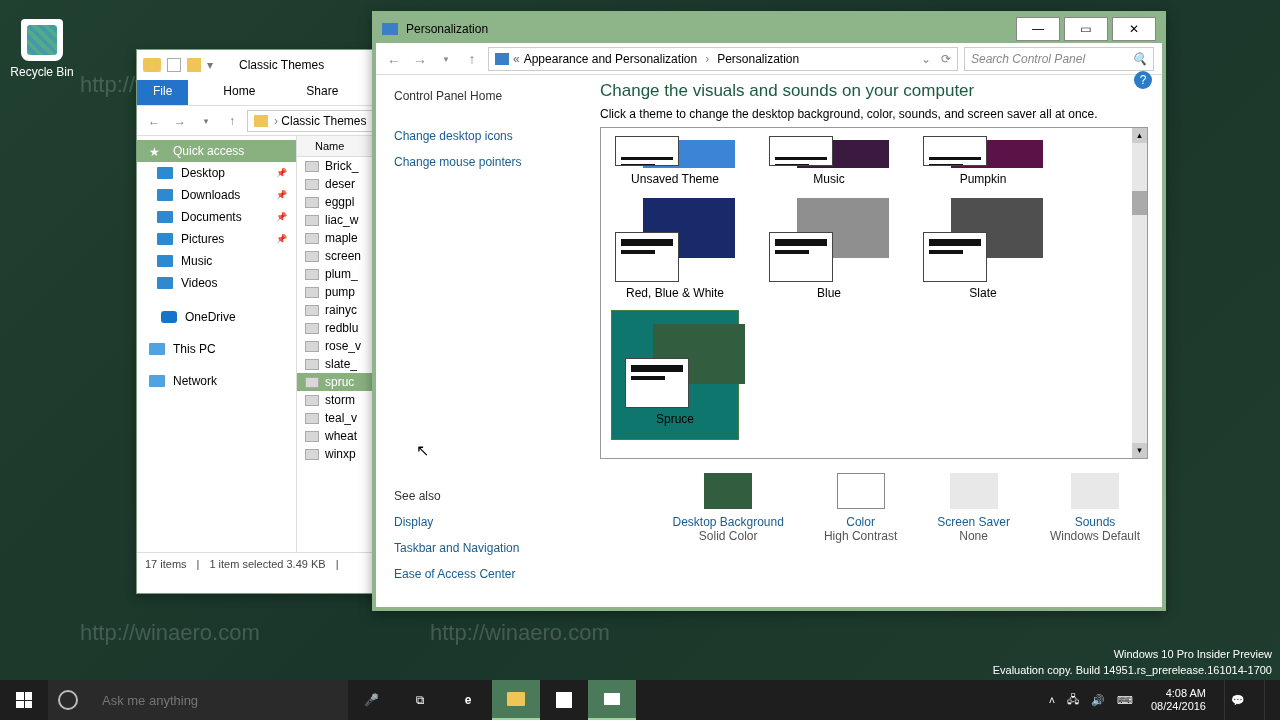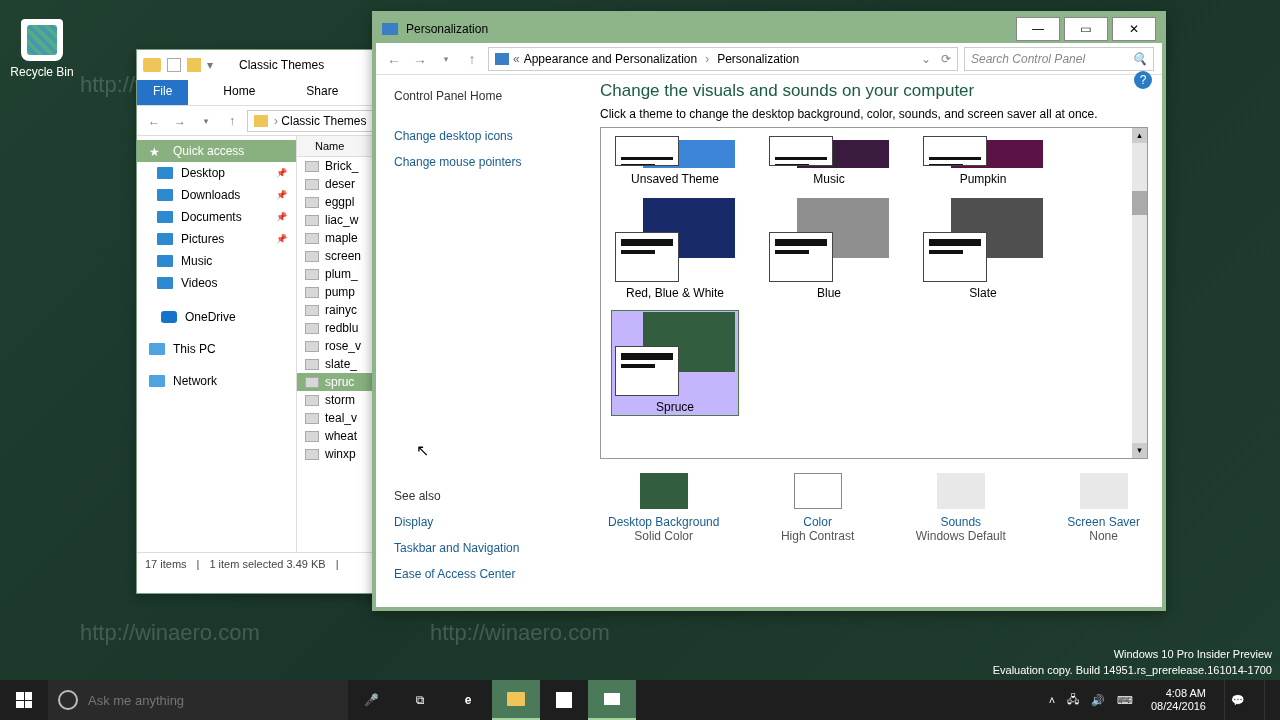--- a/index.html
+++ b/index.html
@@ -69,40 +69,40 @@
 .cp-main { flex: 1; padding: 6px 14px; position: relative; }
 .cp-main h2 { color: #1a5c3e; font-weight: normal; font-size: 17px; margin-bottom: 6px; }
 .cp-main .sub { font-size: 12px; margin-bottom: 6px; }
 .help-icon { position: absolute; right: 10px; top: -4px; width: 18px; height: 18px; background: #2a7cc7; border-radius: 50%; color: #fff; font-size: 12px; text-align: center; line-height: 18px; }
 .theme-grid { border: 1px solid #999; height: 332px; display: flex; position: relative; }
 .theme-scroll { flex: 1; padding: 2px 10px; display: flex; flex-wrap: wrap; align-content: flex-start; gap: 8px 26px; overflow: hidden; }
 .scrollbar { width: 15px; background: #e7e7e7; display: flex; flex-direction: column; }
 .scrollbar .sbtn { height: 15px; background: #ccc; text-align: center; font-size: 9px; line-height: 15px; }
 .scrollbar .thumb { margin-top: 48px; height: 24px; background: #aaa; }
 .theme { width: 128px; text-align: center; padding: 2px; }
-.theme.sel { background: #c4b5fd; border: 1px solid #4b7a45; padding: 1px; }
+.theme.sel { background: #0f766e; border: 1px solid #4b7a45; padding: 13px; }
 .thumb-box { width: 120px; height: 84px; margin: 0 auto; position: relative; }
 .bg { position: absolute; top: 0; right: 0; width: 92px; height: 60px; }
 .fg { position: absolute; bottom: 0; left: 0; width: 64px; height: 50px; background: #fff; border: 1px solid #444;
   display: flex; flex-direction: column; gap: 4px; padding: 6px 5px; }
 .fg .bar { height: 7px; background: #111; } .fg .bar2 { height: 4px; width: 66%; background: #111; }
 .theme.halfcut .thumb-box { height: 36px; overflow: hidden; }
 .theme.halfcut .bg { height: 28px; top: auto; bottom:0; }
 .theme.halfcut .fg { height: 30px; bottom: auto; top: 4px; padding: 20px 5px 0; }
 .tname { font-size: 12px; margin-top: 4px; }
-.bottom-row { display: flex; gap: 40px; padding: 14px 8px; justify-content: space-between; }
+.bottom-row { display: flex; gap: 40px; padding: 14px 8px; justify-content: flex-end; }
 .setting { text-align: center; font-size: 12px; color: #1a5c8f; }
 .setting .sval { color: #555; }
 .setting .sicon { width: 48px; height: 36px; margin: 0 auto 6px; background: #ddd; position: relative; }
 
 
 .taskbar { position: absolute; bottom: 0; left: 0; right: 0; height: 40px; background: #1e1e1e; display: flex; align-items: stretch; }
 .tb-btn { width: 48px; display: flex; align-items: center; justify-content: center; color: #fff; }
 .tb-btn.active { background: #4a7a5a; border-bottom: 2px solid #a2d39a; }
-.tb-search { flex: 0 0 300px; display: flex; align-items: center; background: #2a2a2a; color: #bbb; padding: 0 10px; gap: 10px;}
+.tb-search { flex: 0 0 300px; display: flex; align-items: center; background: #2a2a2a; color: #bbb; padding: 0 10px; gap: 24px;}
 .tb-search input { background: transparent; border: none; color: #bbb; font-size: 13px; flex: 1; outline: none; }
 .cortana { width: 20px; height: 20px; border: 2px solid #bbb; border-radius: 50%; }
 .tray { margin-left: auto; display: flex; align-items: center; color: #fff; gap: 12px; padding: 0 2px; font-size: 11px; }
 .tray .clock { text-align: right; line-height: 1.2; padding: 0 6px; }
 .sysinfo { position: absolute; right: 8px; bottom: 42px; text-align: right; color: #fff; font-size: 11px; line-height: 1.4;}
 .tb-notif { width: 28px; height: 40px; display:flex; align-items:center; justify-content:center; color: #fff; border-left: 1px solid #333;}
 </style>
 </head>
 <body>
 
@@ -402,27 +402,27 @@
             <div>Desktop Background</div>
             <div class="sval">Solid Color</div>
           </div>
           <div class="setting">
             <div class="sicon" style="background:#fff;border:1px solid #888"></div>
             <div>Color</div>
             <div class="sval">High Contrast</div>
           </div>
           <div class="setting">
             <div class="sicon" style="background:#e8e8e8"></div>
+            <div>Screen Saver</div>
+            <div class="sval">None</div>
+          </div>
+          <div class="setting">
+            <div class="sicon" style="background:#e8e8e8"></div>
             <div>Sounds</div>
             <div class="sval">Windows Default</div>
-          </div>
-          <div class="setting">
-            <div class="sicon" style="background:#e8e8e8"></div>
-            <div>Screen Saver</div>
-            <div class="sval">None</div>
           </div>
         </div>
     </div>
   </div>
 </div>
 
 <div class="sysinfo">
   <div>Windows 10 Pro Insider Preview</div>
   <div>Evaluation copy. Build 14951.rs_prerelease.161014-1700</div>
 </div>

